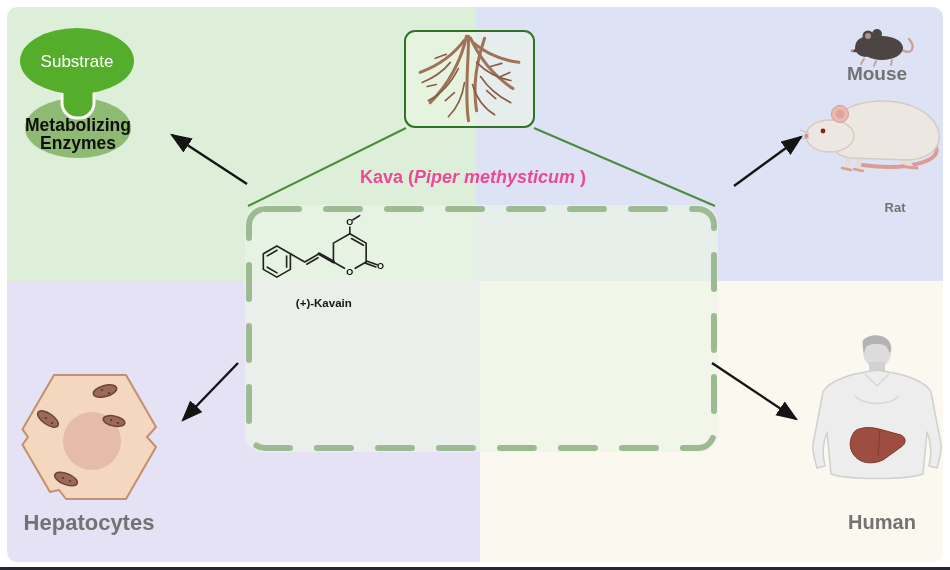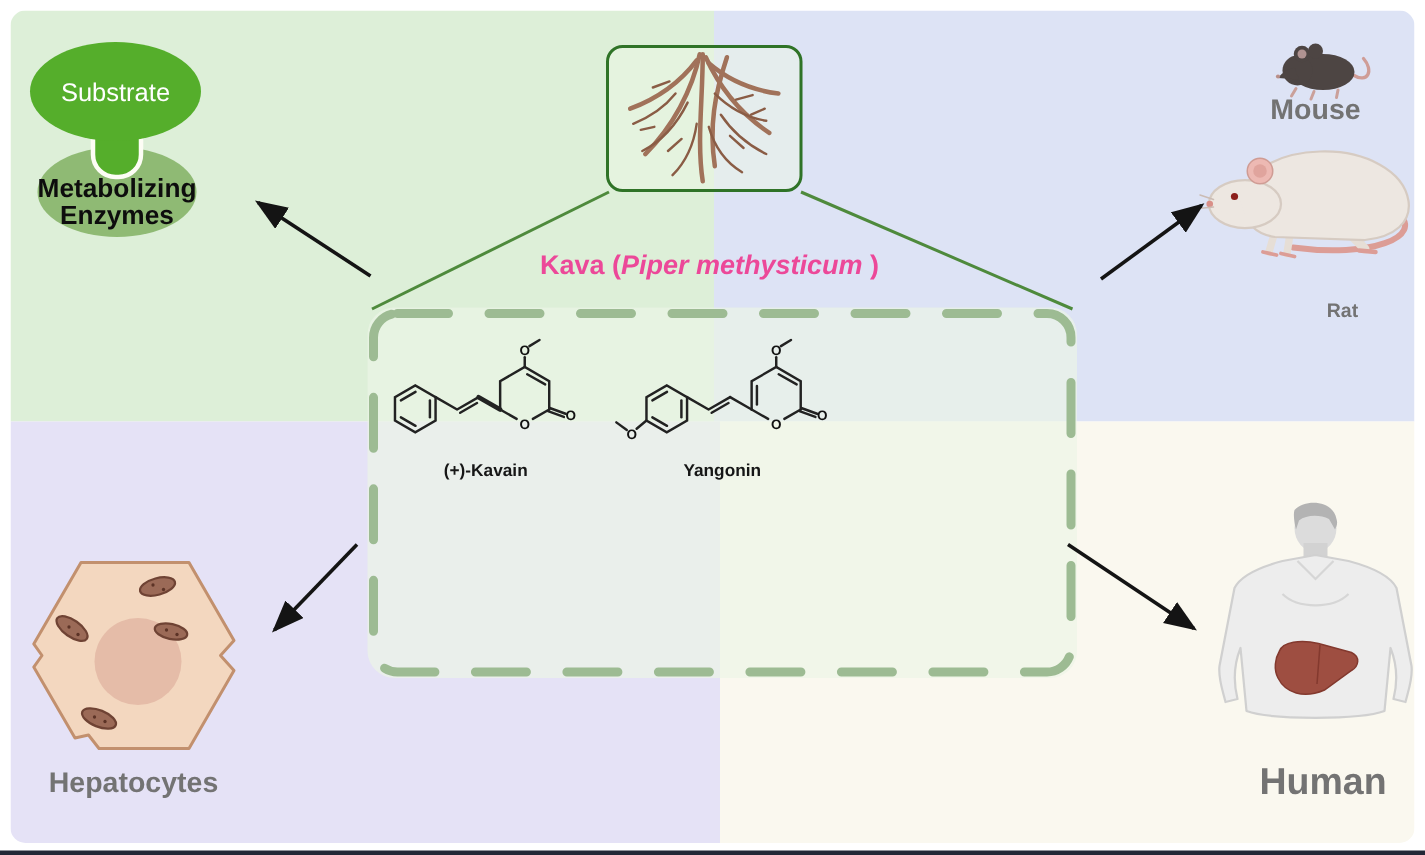--- a/index.html
+++ b/index.html
@@ -12,28 +12,28 @@
   .q-bl{left:0;top:274px;width:473px;bottom:0;background:#e5e2f6;}
   .q-br{left:473px;top:274px;right:0;bottom:0;background:#faf8ef;}
   .bottom-strip{position:absolute;left:0;right:0;bottom:0;height:3px;background:#232736;}
   .overlay{position:absolute;left:0;top:0;pointer-events:none;}
   .root-box{position:absolute;left:404px;top:30px;width:131px;height:98px;border:2.5px solid #2f7327;border-radius:11px;background:rgba(235,246,229,0.55);box-sizing:border-box;}
   .kava-label{position:absolute;left:473px;top:177px;transform:translate(-50%,-50%);white-space:nowrap;font-size:18px;font-weight:bold;color:#ec4899;}
   .kava-label .sp{font-style:italic;}
   .panel{position:absolute;left:245px;top:205px;width:473px;height:247px;border-radius:18px;background:rgba(236,245,230,0.68);}
   .panel-border{position:absolute;left:0;top:0;}
   .panel-grid{position:absolute;left:0;right:0;top:9px;bottom:5px;display:grid;grid-template-columns:1fr 1fr 1fr;grid-template-rows:1fr 1fr;}
-  .cell{display:flex;flex-direction:column;align-items:center;justify-content:center;}
+  .cell{display:flex;flex-direction:column;align-items:center;justify-content:flex-start;}
   .struct{display:block;width:152px;height:82px;}
   .c-label{font-size:11.5px;font-weight:bold;color:#161616;margin-top:1px;white-space:nowrap;}
   .pt-label{position:absolute;transform:translate(-50%,-50%);font-weight:bold;color:#737373;white-space:nowrap;}
   .lbl-mouse{left:877px;top:74px;font-size:19px;}
   .lbl-rat{left:895px;top:177px;font-size:13px;margin-top:30px;}
-  .lbl-human{left:882px;top:522px;font-size:25px;}
-  .lbl-hep{left:89px;top:523px;font-size:19px;}
+  .lbl-human{left:882px;top:522px;font-size:20px;}
+  .lbl-hep{left:89px;top:523px;font-size:22px;}
   .illus{position:absolute;}
 </style>
 </head>
 <body>
 
 <div class="figure">
 
   <svg width="0" height="0" style="position:absolute" aria-hidden="true">
     <defs>
       <g id="lactA" stroke="#222" stroke-width="2" fill="none" stroke-linecap="round">
@@ -92,30 +92,20 @@
     <div class="panel-grid">
       <div class="cell">
         <svg class="struct" viewBox="0 0 185 100">
           <use href="#benzR" x="35" y="58"></use>
           <path d="M51.5,48.5 L69,58.5 M69,58.5 L86.5,48.5" stroke="#222" stroke-width="2" fill="none" stroke-linecap="round"></path>
           <path d="M71.5,61.2 L85.2,53.3" stroke="#222" stroke-width="2" fill="none" stroke-linecap="round"></path>
           <path d="M86.5,48.5 L104,58.5" stroke="#222" stroke-width="3.8" fill="none" stroke-linecap="round"></path>
           <use href="#lactA" x="104" y="58.5"></use>
         </svg>
         <div class="c-label">(+)-Kavain</div>
-      </div>
-      <div class="cell">
-        <svg class="struct" viewBox="0 0 185 100">
-          <use href="#anisole" x="48" y="58"></use>
-          <path d="M64.5,48.5 L82,58.5 M82,58.5 L99.5,48.5" stroke="#222" stroke-width="2" fill="none" stroke-linecap="round"></path>
-          <path d="M84.5,61.2 L98.2,53.3" stroke="#222" stroke-width="2" fill="none" stroke-linecap="round"></path>
-          <path d="M99.5,48.5 L117,58.5" stroke="#222" stroke-width="2" fill="none" stroke-linecap="round"></path>
-          <use href="#lactB" x="117" y="58.5"></use>
-        </svg>
-        <div class="c-label">Yangonin</div>
       </div>
     </div>
   </div>
 
   <div class="root-box">
     <svg width="126" height="93" viewBox="0 0 125 92">
       <g stroke="#a1725a" stroke-width="3" fill="none" stroke-linecap="round">
         <path d="M60,4 C55,28 42,52 24,70"></path>
         <path d="M62,4 C62,34 58,62 62,88"></path>
         <path d="M64,6 C74,28 88,44 106,56"></path>

